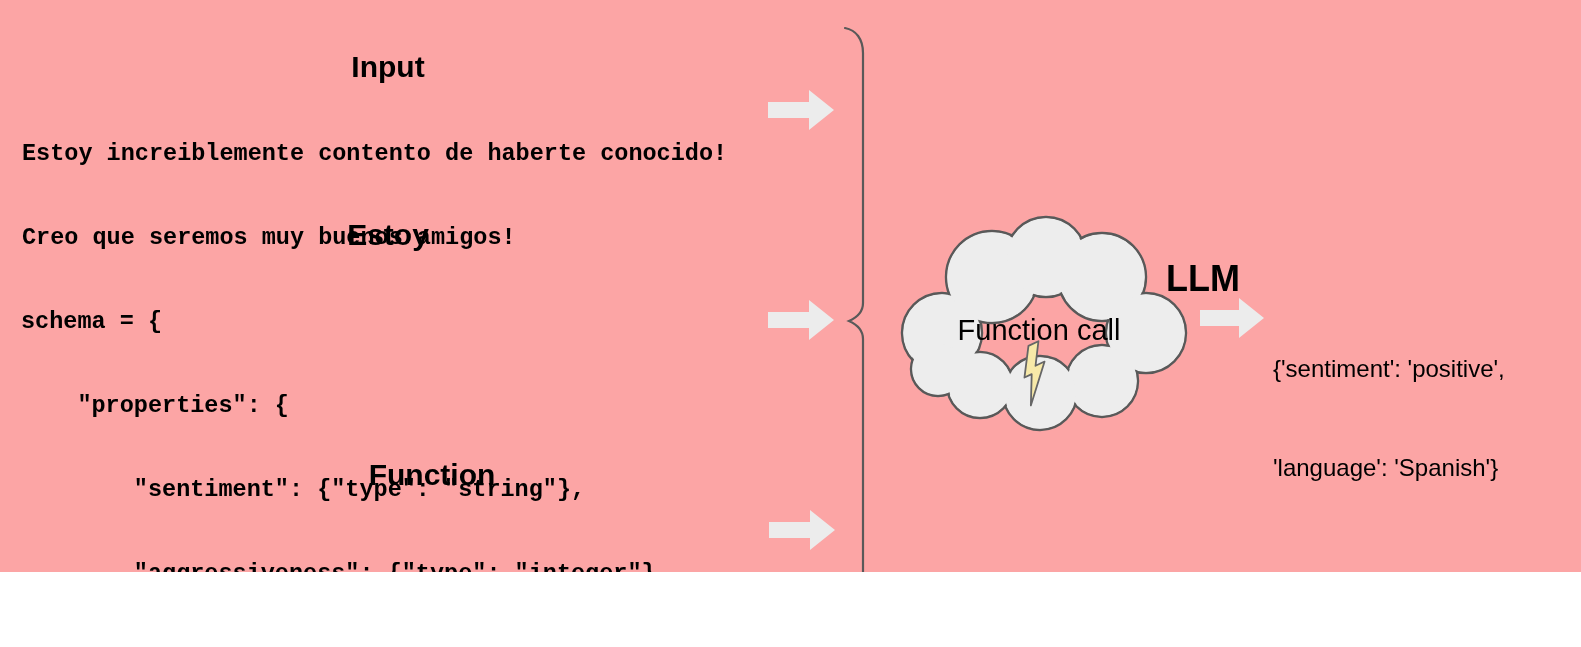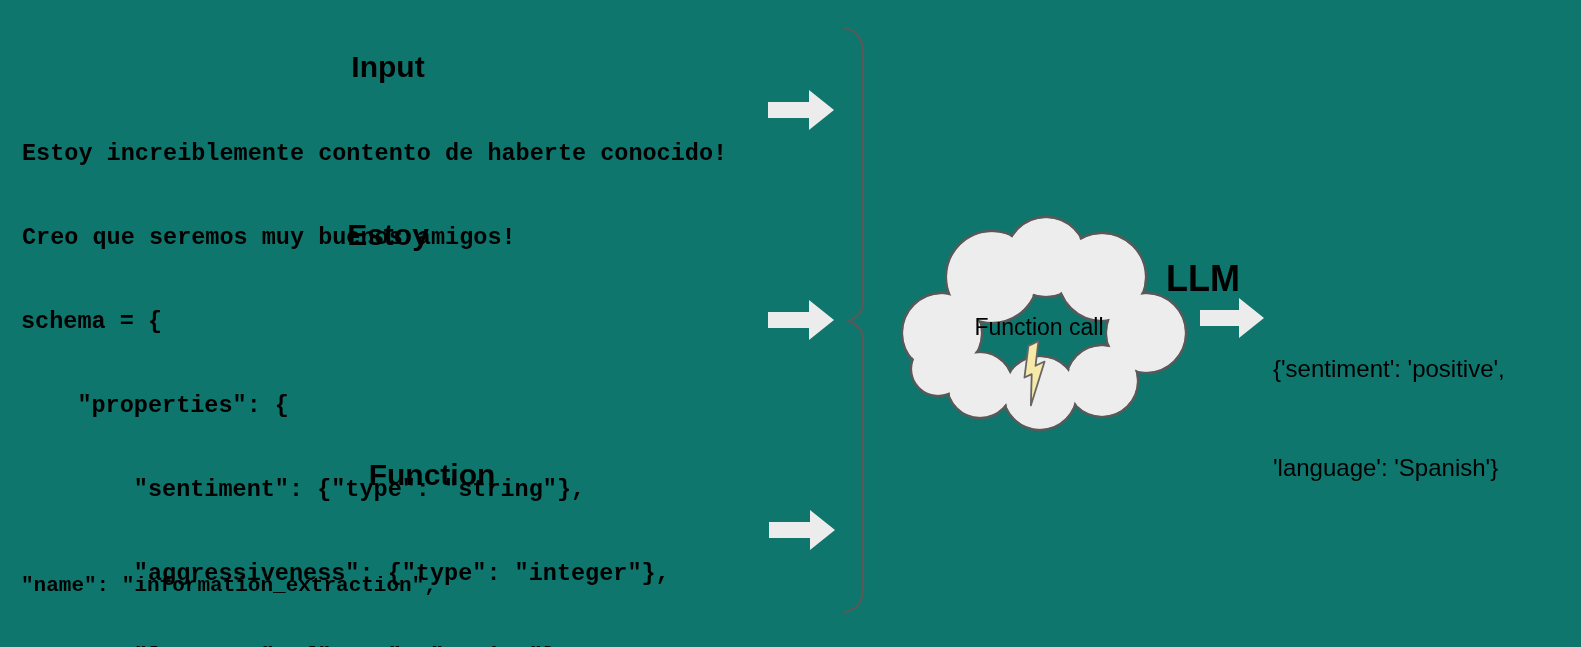--- a/index.html
+++ b/index.html
@@ -1,20 +1,20 @@
 <!DOCTYPE html>
 <html><head>
 <meta charset="utf-8">
 <style>
   html,body{margin:0;padding:0;background:#ffffff;}
   .canvas{
     position:relative;
     width:1581px;
-    height:647px;
-    background:#0f766e;
+    height:572px;
+    background:#fca5a5;
     overflow:hidden;
     font-family:"Liberation Sans", sans-serif;
     color:#000;
   }
   .gfx{position:absolute;left:0;top:0;width:1581px;height:647px;}
 
   
   .arrow-shape{fill:#ececec;stroke:none;}
   .brace-shape{fill:none;stroke:#595959;stroke-width:2.2;stroke-linecap:round;}
   .cloud-outline{fill:#ededed;stroke:#595959;stroke-width:2.4;}
@@ -42,21 +42,21 @@
   .function-code{
     position:absolute;left:21px;top:486px;
     font-size:21px;line-height:40px;
   }
   .llm-title{
     position:absolute;left:942px;top:258px;width:298px;
     text-align:right;font-weight:bold;font-size:36px;
   }
   .llm-subtitle{
     position:absolute;left:890px;top:314px;width:298px;
-    text-align:center;font-size:23px;
+    text-align:center;font-size:29px;
   }
   .output-text{
     position:absolute;left:1273px;top:286px;
     font-weight:normal;font-size:24px;line-height:33px;
     white-space:pre;
   }
 </style>
 </head>
 <body>
 

